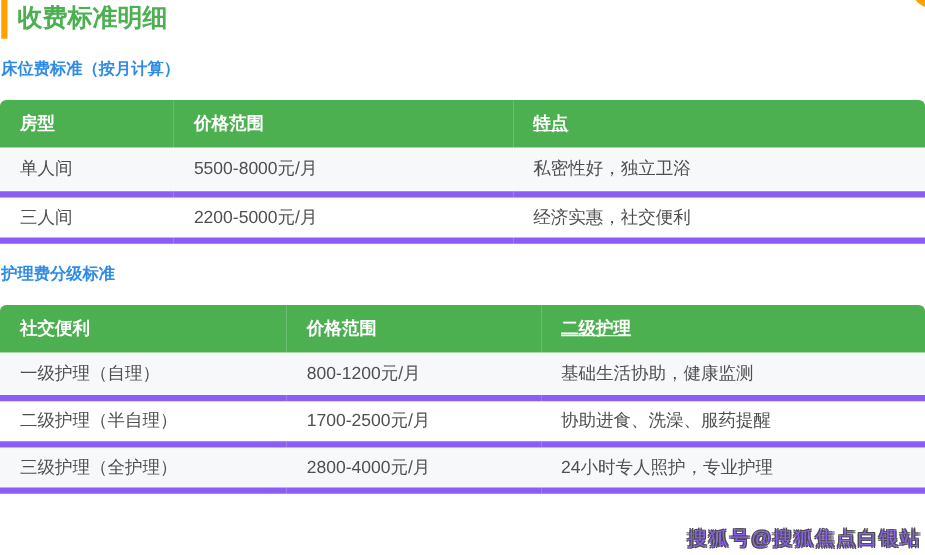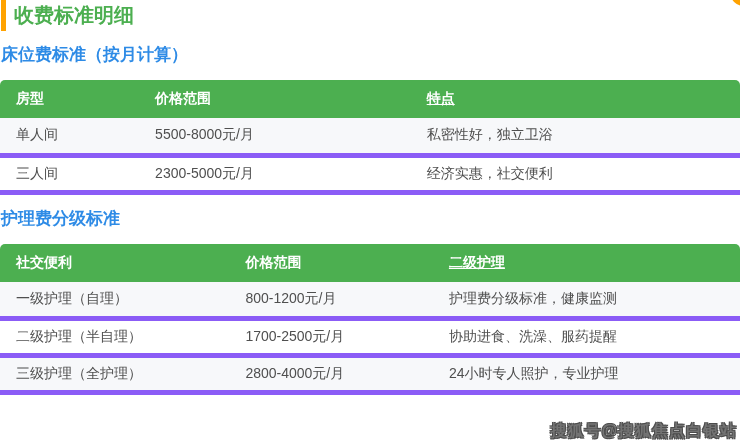--- a/index.html
+++ b/index.html
@@ -39,21 +39,21 @@
   }
   .page-title {
     margin: 0;
     font-size: 20px;
     line-height: 31px;
     font-weight: bold;
     color: #4caf50;
   }
   .subtitle {
     margin: 14px 0 15px 1px;
-    font-size: 17px;
+    font-size: 13px;
     line-height: 20px;
     font-weight: bold;
     color: #2e8be6;
   }
   table.fee-table {
     width: 740px;
     border-collapse: collapse;
     table-layout: fixed;
     font-size: 14px;
   }
@@ -77,23 +77,23 @@
     white-space: nowrap;
     overflow: hidden;
   }
   table.fee-table tbody tr:nth-child(odd)  { background: #f7f8fa; }
   table.fee-table tbody tr:nth-child(even) { background: #ffffff; }
   .watermark {
     position: absolute;
     right: 3px;
     bottom: 2px;
     font-size: 16px;
-    font-weight: bold;
+    font-weight: normal;
     letter-spacing: 1px;
-    color: #737373;
+    color: #8b5cf6;
     text-shadow:
       -1px -1px 0 #4d4d4d,
        1px -1px 0 #4d4d4d,
       -1px  1px 0 #4d4d4d,
        1px  1px 0 #4d4d4d;
     white-space: nowrap;
   }
 </style>
 </head>
 <body>
@@ -123,21 +123,21 @@
       </tr>
     </thead>
     <tbody>
       <tr>
         <td>单人间</td>
         <td>5500-8000元/月</td>
         <td>私密性好，独立卫浴</td>
       </tr>
       <tr>
         <td>三人间</td>
-        <td>2300-5000元/月</td>
+        <td>2200-5000元/月</td>
         <td>经济实惠，社交便利</td>
       </tr>
     </tbody>
   </table>
 
   <h2 class="subtitle">护理费分级标准</h2>
 
   <table class="fee-table">
     <colgroup>
       <col style="width:31%">
@@ -148,21 +148,21 @@
       <tr>
         <th>社交便利</th>
         <th>价格范围</th>
         <th>二级护理</th>
       </tr>
     </thead>
     <tbody>
       <tr>
         <td>一级护理（自理）</td>
         <td>800-1200元/月</td>
-        <td>护理费分级标准，健康监测</td>
+        <td>基础生活协助，健康监测</td>
       </tr>
       <tr>
         <td>二级护理（半自理）</td>
         <td>1700-2500元/月</td>
         <td>协助进食、洗澡、服药提醒</td>
       </tr>
       <tr>
         <td>三级护理（全护理）</td>
         <td>2800-4000元/月</td>
         <td>24小时专人照护，专业护理</td>

